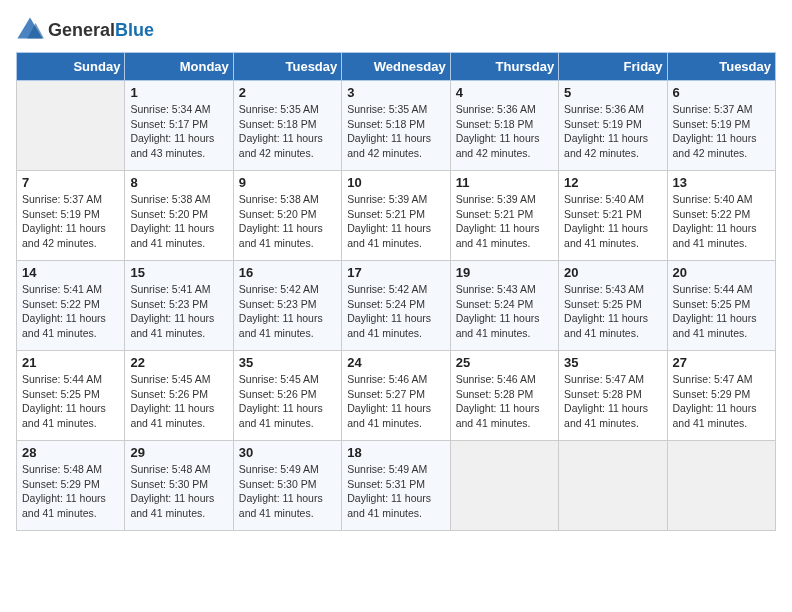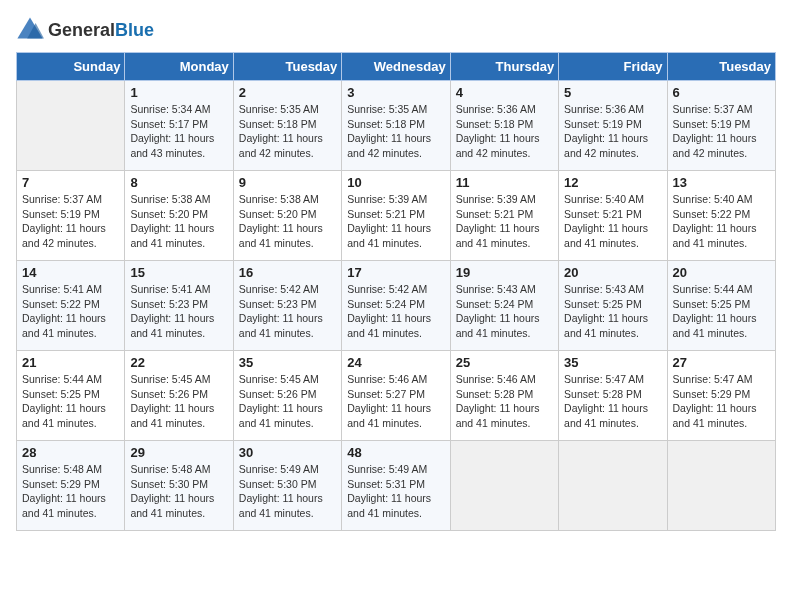--- a/index.html
+++ b/index.html
@@ -244,21 +244,21 @@
         </td>
         <td>
           <span class="day-number">29</span>
           <div class="cell-info">Sunrise: 5:48 AM<br>Sunset: 5:30 PM<br>Daylight: 11 hours and 41 minutes.</div>
         </td>
         <td>
           <span class="day-number">30</span>
           <div class="cell-info">Sunrise: 5:49 AM<br>Sunset: 5:30 PM<br>Daylight: 11 hours and 41 minutes.</div>
         </td>
         <td>
-          <span class="day-number">48</span>
+          <span class="day-number">18</span>
           <div class="cell-info">Sunrise: 5:49 AM<br>Sunset: 5:31 PM<br>Daylight: 11 hours and 41 minutes.</div>
         </td>
         <td class="empty-cell"></td>
         <td class="empty-cell"></td>
         <td class="empty-cell"></td>
       </tr>
     </tbody>
 </table>
 
 </body></html>

